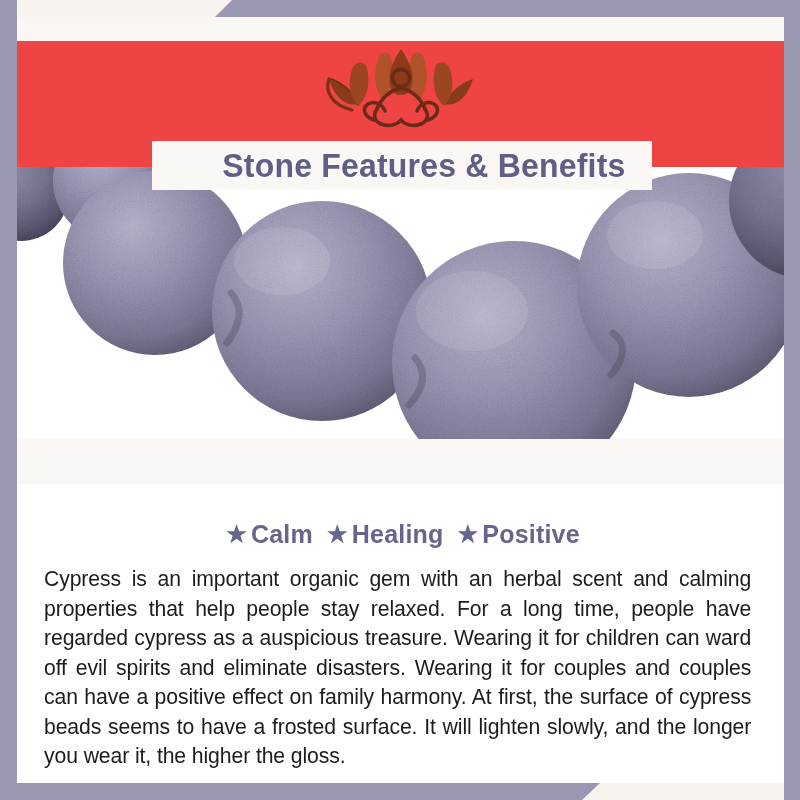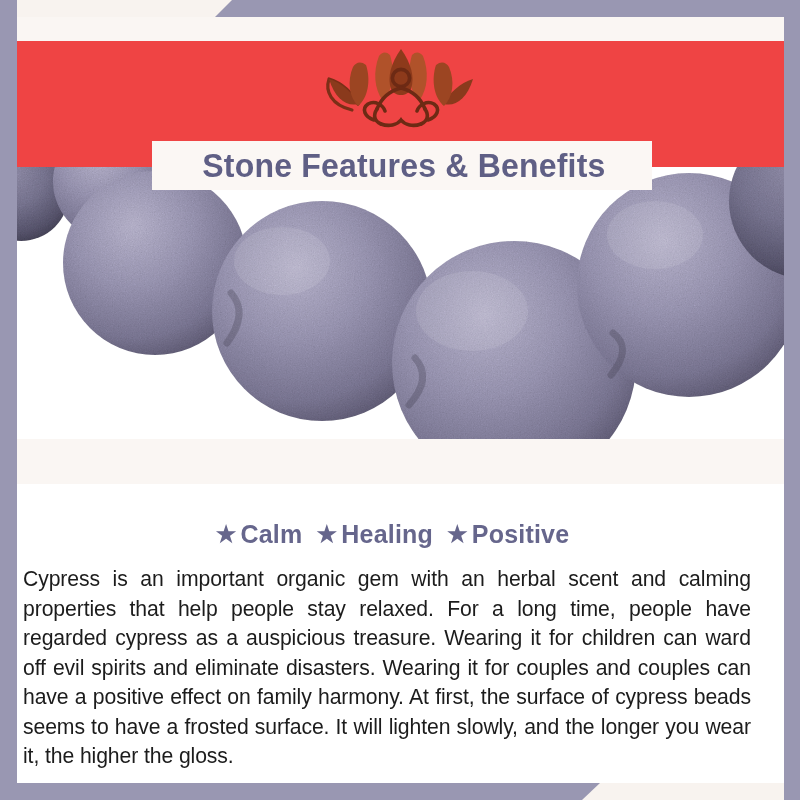--- a/index.html
+++ b/index.html
@@ -93,21 +93,21 @@
 
   
   .title-band {
     position: absolute;
     left: 152px; top: 141px;
     width: 500px; height: 49px;
     background: #fbf7f4;
     z-index: 5;
     display: flex;
     align-items: center;
-    justify-content: flex-start;
+    justify-content: center;
     padding-left: 44px;
   }
   .title-text {
     font-family: "Liberation Sans Narrow", "Liberation Sans", sans-serif;
     font-size: 33px;
     font-weight: bold;
     color: #5f5f85;
     letter-spacing: 0.2px;
     white-space: nowrap;
     transform: scaleX(0.97);
@@ -146,21 +146,21 @@
 
   
   .content {
     position: absolute;
     left: 17px; top: 484px;
     width: 767px; height: 299px;
     background: #ffffff;
     z-index: 2;
   }
   .content-inner {
-    padding: 36px 22px 0 6px;
+    padding: 36px 22px 0 27px;
   }
 
   .keywords {
     text-align: center;
     font-family: "Liberation Sans Narrow", "Liberation Sans", sans-serif;
     font-size: 25px;
     font-weight: bold;
     color: #66668c;
     letter-spacing: 0.2px;
     white-space: nowrap;

